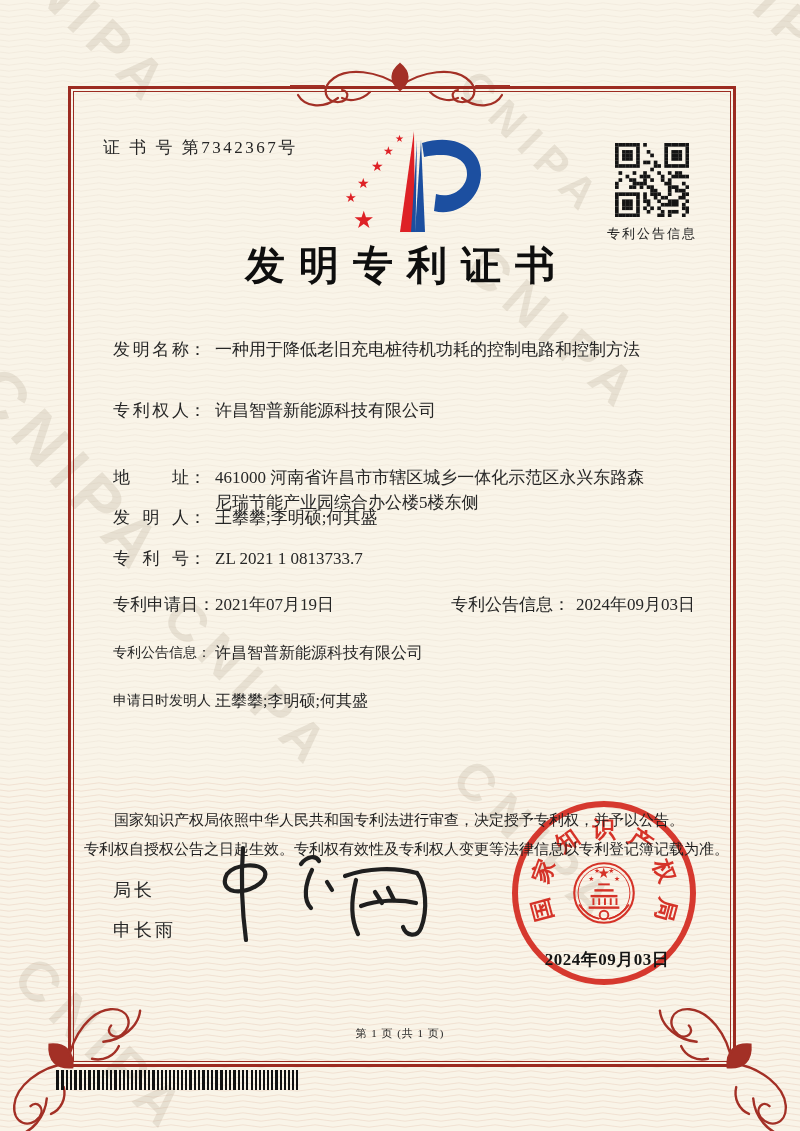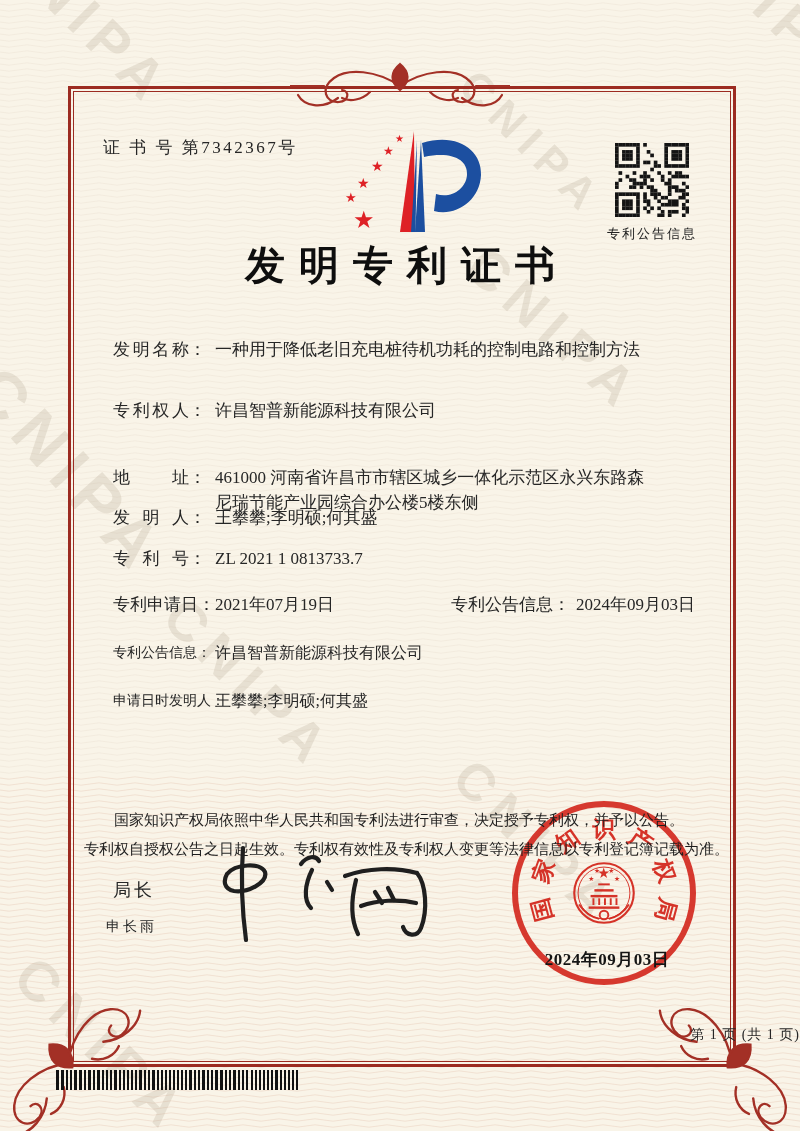--- a/index.html
+++ b/index.html
@@ -34,32 +34,32 @@
   .col2 .v{margin-left:6px;}
   .row.small{font-size:14px;}
   .row.small .val{font-size:16px;}
   
   .decl{position:absolute;left:84px;top:762px;width:648px;font-size:15px;line-height:29px;
         color:#1d1d1d;z-index:5;}
   .decl .l1{text-indent:30px;white-space:nowrap;margin-top:44px;}
   .decl .l2{white-space:nowrap;}
   
   .signer-title{position:absolute;left:113px;top:878px;font-size:18px;letter-spacing:3px;z-index:5;}
-  .signer-name{position:absolute;left:106px;top:918px;font-size:14px;letter-spacing:3px;z-index:5;}
+  .signer-name{position:absolute;left:113px;top:918px;font-size:18px;letter-spacing:3px;z-index:5;}
   .signature{position:absolute;left:215px;top:842px;z-index:5;}
   
   .seal{position:absolute;left:508px;top:797px;width:192px;height:192px;z-index:4;}
   .seal-ring{position:absolute;inset:4px;border:6px solid rgba(211,40,30,0.92);border-radius:50%;}
   .seal-emblem{position:absolute;left:48px;top:48px;}
   .seal-char{position:absolute;left:50%;top:50%;font-size:23px;font-weight:bold;
              color:rgba(211,40,30,0.95);font-family:"Liberation Serif",serif;}
   .seal-date{position:absolute;left:532px;top:948px;width:150px;text-align:center;font-size:17px;
              font-weight:600;color:#151515;letter-spacing:0.5px;z-index:6;}
   
-  .footer{position:absolute;left:0;top:1026px;width:100%;text-align:right;font-size:14px;
+  .footer{position:absolute;left:0;top:1026px;width:100%;text-align:center;font-size:11px;
           letter-spacing:1px;z-index:5;}
   .barcode{position:absolute;left:56px;top:1070px;z-index:5;}
 </style>
 </head>
 <body>
 
 <div class="page">
 
   <svg id="waves" width="800" height="1131">
       <path d="M-36 4 q9 2.4 18 0 q9 -2.4 18 0 q9 2.4 18 0 q9 -2.4 18 0 q9 2.4 18 0 q9 -2.4 18 0 q9 2.4 18 0 q9 -2.4 18 0 q9 2.4 18 0 q9 -2.4 18 0 q9 2.4 18 0 q9 -2.4 18 0 q9 2.4 18 0 q9 -2.4 18 0 q9 2.4 18 0 q9 -2.4 18 0 q9 2.4 18 0 q9 -2.4 18 0 q9 2.4 18 0 q9 -2.4 18 0 q9 2.4 18 0 q9 -2.4 18 0 q9 2.4 18 0 q9 -2.4 18 0 q9 2.4 18 0 q9 -2.4 18 0 q9 2.4 18 0 q9 -2.4 18 0 q9 2.4 18 0 q9 -2.4 18 0 q9 2.4 18 0 q9 -2.4 18 0 q9 2.4 18 0 q9 -2.4 18 0 q9 2.4 18 0 q9 -2.4 18 0 q9 2.4 18 0 q9 -2.4 18 0 q9 2.4 18 0 q9 -2.4 18 0 q9 2.4 18 0 q9 -2.4 18 0 q9 2.4 18 0 q9 -2.4 18 0 q9 2.4 18 0 q9 -2.4 18 0 q9 2.4 18 0 q9 -2.4 18 0" fill="none" stroke="rgba(188,160,134,0.10)" stroke-width="1"></path>

